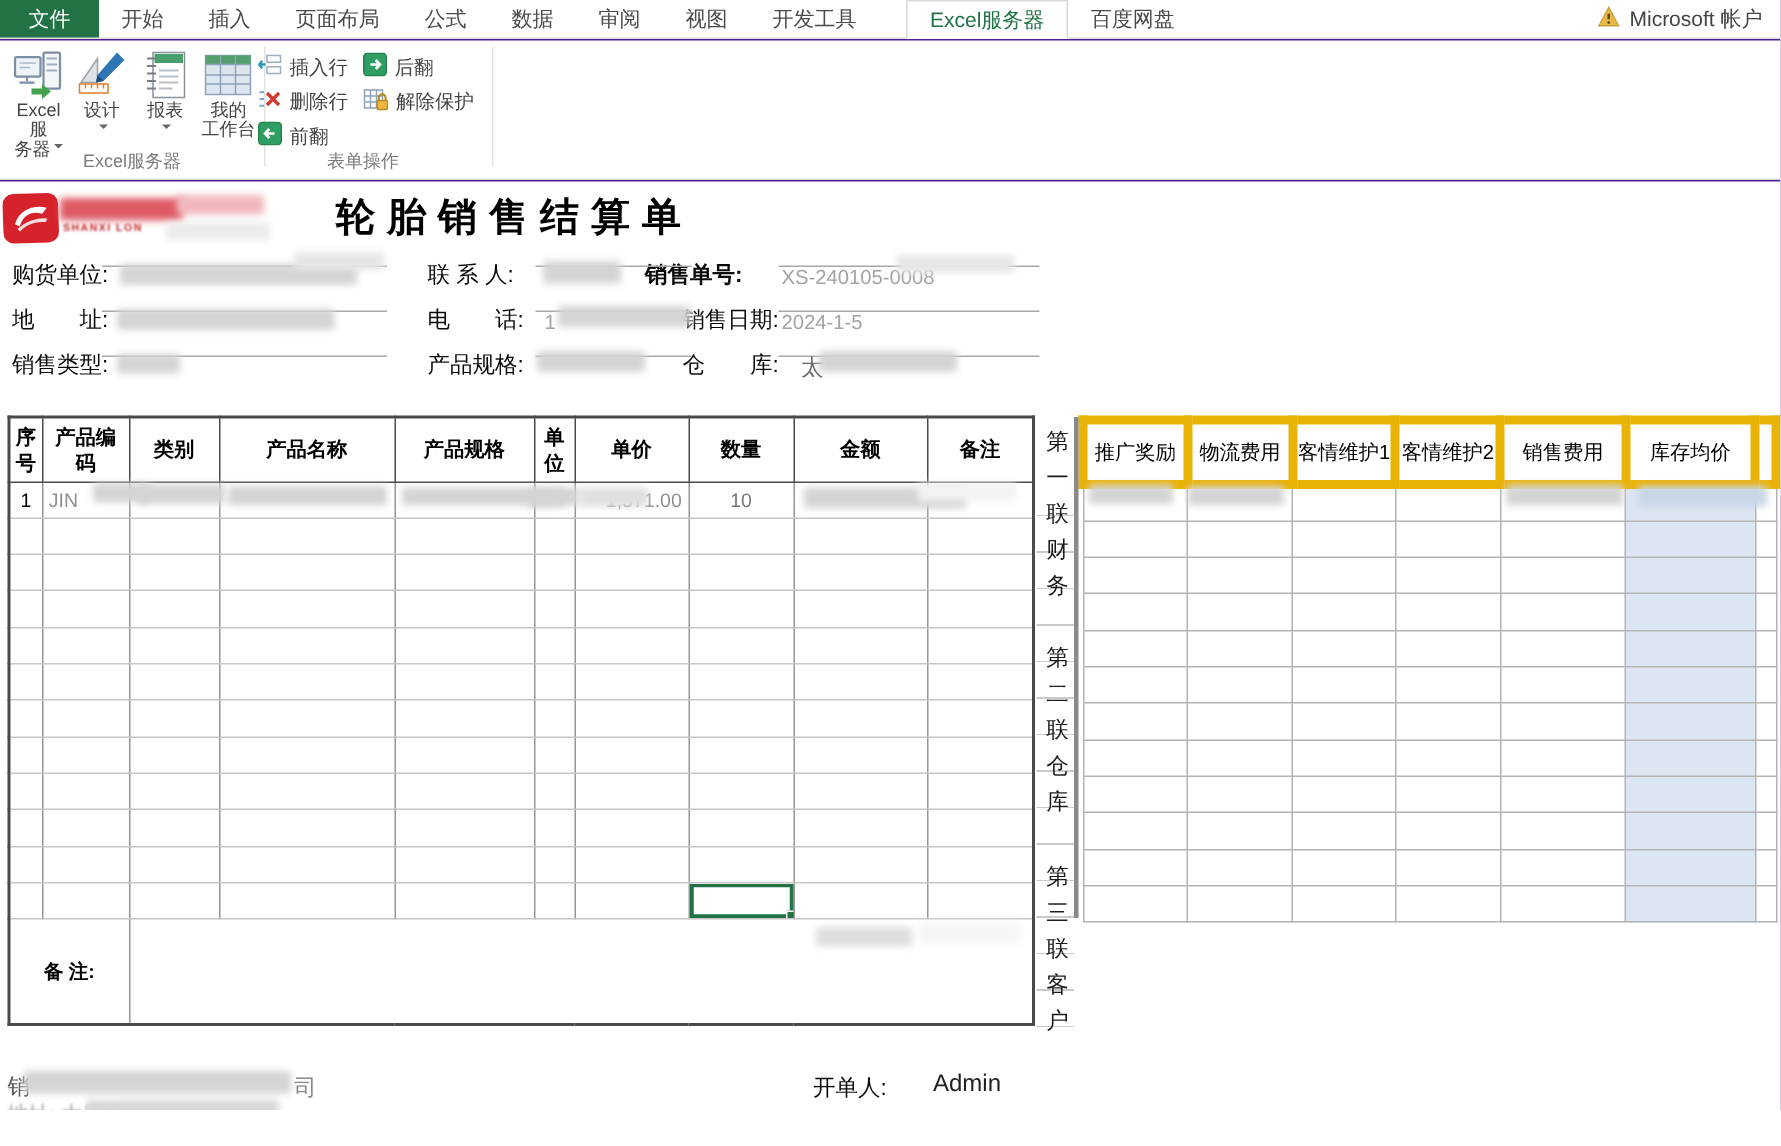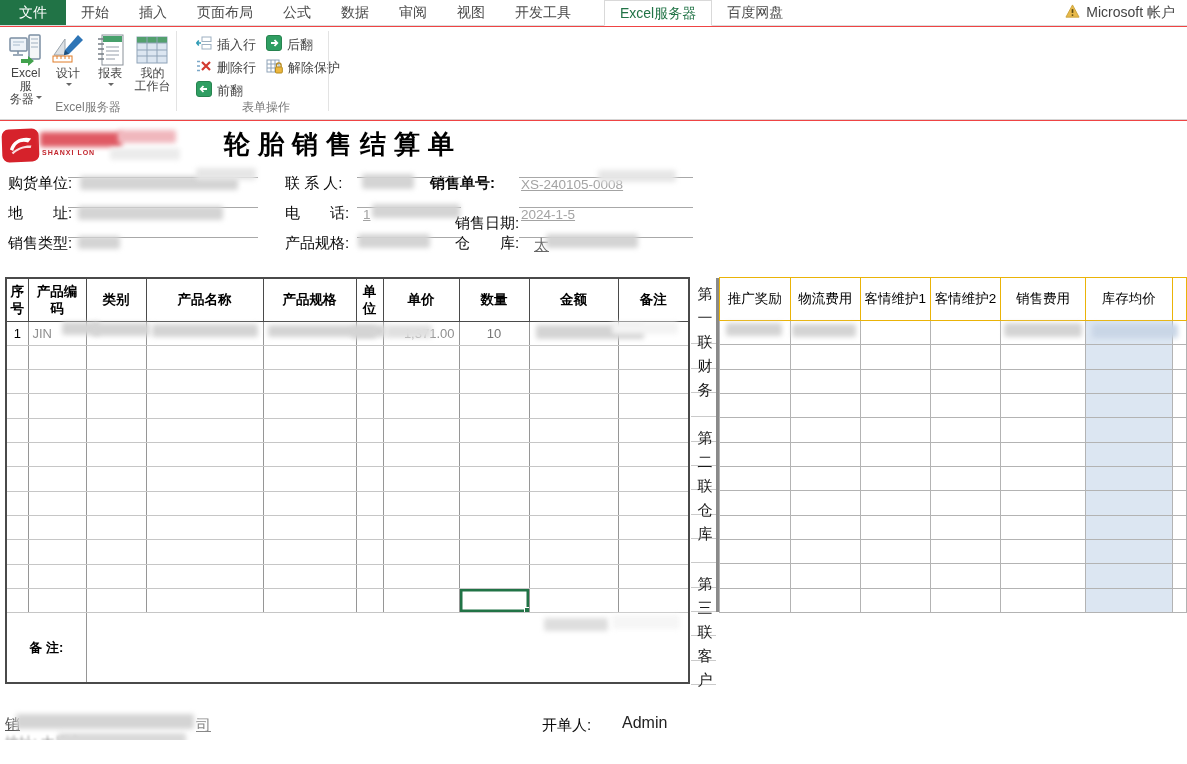--- a/index.html
+++ b/index.html
@@ -1,16 +1,16 @@
 <!DOCTYPE html>
 <html><head>
 <meta charset="utf-8">
 <style>
   html,body{margin:0;padding:0;background:#fff;font-family:"Liberation Sans",sans-serif;}
-  #app{position:relative;width:1187px;height:740px;overflow:hidden;background:#ef4444;}
+  #app{position:relative;width:1187px;height:740px;overflow:hidden;background:#4c1d95;}
 
   
   .tabbar{position:absolute;left:0;top:0;width:100%;height:26px;display:flex;align-items:stretch;
           font-size:14px;color:#4a4a4a;border-bottom:1px solid #dcdcdc;background:#fff;box-sizing:border-box;}
   .tab{padding:0 15px;line-height:25px;white-space:nowrap;cursor:default;}
   .tab.file{background:#217346;color:#fff;padding:0 19px;}
   .tab.active{color:#217346;background:#fff;border:1px solid #d9d9d9;border-bottom:1px solid #fff;
               margin-left:18px;margin-bottom:-1px;position:relative;z-index:2;}
   .account{margin-left:auto;display:flex;align-items:center;gap:6px;padding-right:12px;color:#444;}
 
@@ -31,21 +31,21 @@
 
   
   .doc{position:absolute;left:0;top:121px;width:100%;height:643px;background:#fff;}
   .abs{position:absolute;}
   .title{font-size:26px;font-weight:bold;color:#000;letter-spacing:8px;white-space:nowrap;}
   .logoicon{width:37px;height:33px;background:#d6222b;border-radius:7px;display:flex;align-items:center;
             justify-content:center;transform:rotate(-2deg);}
   .logocap{font-size:7px;font-weight:bold;color:#c2242c;filter:blur(0.7px);letter-spacing:1px;white-space:nowrap;}
   .flabel{font-size:15px;color:#0a0a0a;white-space:pre;}
   .ufield{border-bottom:1px solid #a8a8a8;height:20px;}
-  .ghost{color:#a3a3a3;filter:blur(0.5px);font-size:13.5px;white-space:nowrap;text-decoration:underline;}
+  .ghost{color:#a3a3a3;filter:blur(0.5px);font-size:13.5px;white-space:nowrap;}
   .redact{background:#d4d4d4;filter:blur(2.5px);border-radius:2px;z-index:6;}
 
   
   .mtable{position:absolute;left:5px;top:156px;border-collapse:collapse;table-layout:fixed;z-index:2;
           border:2px solid #4a4a4a;}
   .mtable th{border:1px solid #4a4a4a;font-size:13.5px;font-weight:bold;padding:0 2px;text-align:center;
              line-height:17px;color:#000;}
   .mtable td{border-right:1px solid #969696;border-left:1px solid #969696;border-bottom:1px solid #c6c6c6;
              font-size:13px;padding:0 4px;overflow:hidden;white-space:nowrap;}
   .mtable tr.d{height:24.33px;}
@@ -53,21 +53,21 @@
   .mtable tr.nrow td{height:69px;vertical-align:middle;}
   .bld{font-weight:bold;color:#000;}
   .gc{color:#8f8f8f;filter:blur(0.45px);}
   .selcell{position:relative;box-shadow:inset 0 0 0 2.5px #217346;}
   .selcell::after{content:'';position:absolute;right:-3px;bottom:-3px;width:6px;height:6px;background:#217346;
                   border:1px solid #fff;z-index:7;}
 
   
   .rtable{position:absolute;left:719px;top:156px;border-collapse:collapse;table-layout:fixed;z-index:2;
           border:1px solid #9a9a9a;}
-  .rtable th{border:1px solid #eab308;font-size:13.5px;font-weight:normal;color:#000;padding:0;text-align:center;}
+  .rtable th{border:6px solid #eab308;font-size:13.5px;font-weight:normal;color:#000;padding:0;text-align:center;}
   .rtable td{border:1px solid #b3b3b3;padding:0 3px;font-size:13px;}
   .rtable tr.d{height:24.33px;}
   .blue{background:#dce6f2;}
 
   .vline{position:absolute;left:716px;top:157px;width:3px;height:334px;background:#8a8a8a;z-index:3;}
   .striplines{position:absolute;left:691px;top:199px;width:25px;height:366px;z-index:1;
       background:repeating-linear-gradient(to bottom,transparent 0,transparent 23.33px,#cacaca 23.33px,#cacaca 24.33px);}
   .copychar{position:absolute;left:695px;width:20px;text-align:center;font-size:15px;color:#1a1a1a;z-index:4;}
 
   .sheetbar{position:absolute;left:0;top:635px;width:1187px;height:8px;z-index:5;}
@@ -156,21 +156,21 @@
               </svg>
           </div>
           <div>我的</div>
           <div>工作台</div>
         </div>
       </div>
       <div class="rlabel">Excel服务器</div>
     </div>
     <div class="vsep" style="left:176px;"></div>
 
-    <div class="rgroup" style="left:192px;width:148px;">
+    <div class="rgroup" style="left:168px;width:148px;">
       <div class="sbgrid">
         <div class="sbtn">
           <span>
             <svg width="16" height="16" viewBox="0 0 16 16">
                 <rect x="6" y="2" width="9" height="4.5" fill="#fff" stroke="#9db0c2"></rect>
                 <rect x="6" y="9.5" width="9" height="4.5" fill="#fff" stroke="#9db0c2"></rect>
                 <path d="M5 8H1M2.8 5.5 0.8 8l2 2.5" stroke="#2e9bb5" stroke-width="1.6" fill="none"></path>
               </svg>
           </span>
           <span>插入行</span>
@@ -231,21 +231,21 @@
     <div class="abs redact" style="left:118px;top:9px;width:58px;height:13px;background:#f0b7bd;"></div>
     <div class="abs logocap" style="left:42px;top:28px;">SHANXI LON</div>
     <div class="abs redact" style="left:110px;top:27px;width:70px;height:12px;background:#ececec;"></div>
     <div class="abs title" style="left:224px;top:6px;">轮胎销售结算单</div>
 
     <div class="abs flabel" style="left:8px;top:53px;text-align:right;">购货单位:</div>
     <div class="abs flabel" style="left:285px;top:53px;">联 系 人:</div>
     <div class="abs flabel" style="left:430px;top:53px;font-weight:bold;">销售单号:</div>
     <div class="abs flabel" style="left:8px;top:83px;">地　　址:</div>
     <div class="abs flabel" style="left:285px;top:83px;">电　　话:</div>
-    <div class="abs flabel" style="left:455px;top:93px;">销售日期:</div>
+    <div class="abs flabel" style="left:455px;top:83px;">销售日期:</div>
     <div class="abs flabel" style="left:8px;top:113px;">销售类型:</div>
     <div class="abs flabel" style="left:285px;top:113px;">产品规格:</div>
     <div class="abs flabel" style="left:455px;top:113px;">仓　　库:</div>
 
     <div class="abs ufield" style="left:68px;top:36px;width:190px;"></div>
     <div class="abs ufield" style="left:357px;top:36px;width:104px;"></div>
     <div class="abs ufield" style="left:519px;top:36px;width:174px;"></div>
     <div class="abs ufield" style="left:68px;top:66px;width:190px;"></div>
     <div class="abs ufield" style="left:357px;top:66px;width:104px;"></div>
     <div class="abs ufield" style="left:519px;top:66px;width:174px;"></div>

